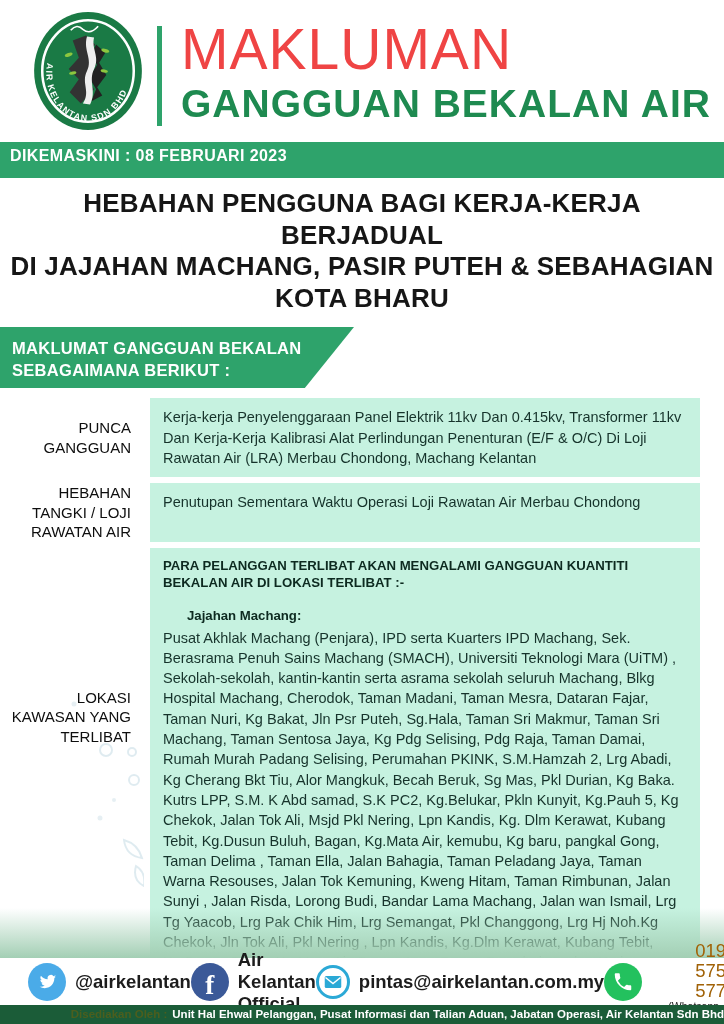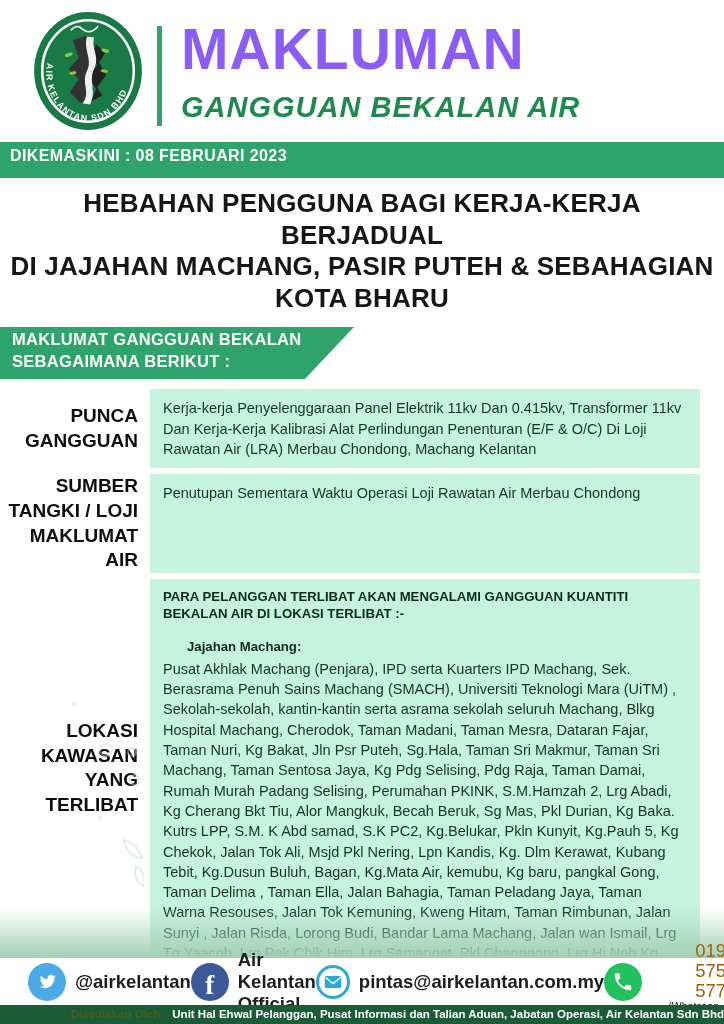--- a/index.html
+++ b/index.html
@@ -4,36 +4,36 @@
 <style>
   * { margin:0; padding:0; box-sizing:border-box; }
   body { background:#888; font-family:"Liberation Sans", sans-serif; }
   .page { width:724px; height:1024px; position:relative; background:#ffffff; overflow:hidden; margin:0 auto; }
 
   
   .header { height:142px; position:relative; background:#fff; }
   .logo { position:absolute; left:32px; top:10px; width:112px; height:122px; }
   .divider { position:absolute; left:157px; top:26px; width:5px; height:100px; background:#2EA36B; }
   .head-text { position:absolute; left:181px; top:20px; }
-  .head-title { font-size:57px; font-weight:bold; color:#8b5cf6; line-height:1.04; letter-spacing:1px; }
-  .head-sub { font-size:29px; font-weight:bold; color:#1E8A50; letter-spacing:1px; margin-top:12px;font-style:italic; }
+  .head-title { font-size:57px; font-weight:normal; color:#ef4444; line-height:1.04; letter-spacing:1px; }
+  .head-sub { font-size:39px; font-weight:bold; color:#1E8A50; letter-spacing:1px; margin-top:3px; }
 
   
   .updated-bar { height:36px; background:#2EA36B; color:#fff; font-weight:bold; font-size:16px; line-height:27px; padding-left:10px; letter-spacing:.4px; }
 
   
   .headline { margin-top:10px; text-align:center; font-weight:bold; font-size:26px; line-height:1.22; color:#161616; letter-spacing:.2px; }
 
   
-  .ribbon { margin-top:12px; width:354px; background:#2EA36B; color:#fff; font-weight:bold; font-size:16.5px; line-height:1.32; padding:2px 0 7px 12px; clip-path:polygon(0 0,100% 0,86% 100%,0 100%); letter-spacing:.3px; }
+  .ribbon { margin-top:12px; width:354px; background:#2EA36B; color:#fff; font-weight:bold; font-size:16.5px; line-height:1.32; padding:11px 0 7px 12px; clip-path:polygon(0 0,100% 0,86% 100%,0 100%); letter-spacing:.3px; }
 
   
   .content { margin-top:10px; }
   .row { display:flex; margin-bottom:6px; }
-  .row-label { width:150px; text-align:right; padding-right:12px; font-weight:bold; font-size:19px; color:#0e0e0e; line-height:1.3; flex:0 0 auto; }
+  .row-label { width:150px; text-align:right; padding-right:19px; font-weight:normal; font-size:15px; color:#0e0e0e; line-height:1.3; flex:0 0 auto; }
   .row .box { flex:1; margin-right:24px; background:#C6F2E0; padding:9px 13px; font-size:14.5px; line-height:1.4; color:#16332B; }
   .row1 .row-label, .row2 .row-label { align-self:center; }
   .row3 .row-label { margin-top:140px; }
   .box3 { font-size:12.8px; line-height:1.27; }
   .box3 .notice { font-weight:bold; font-size:13.2px; color:#0d2a20; line-height:1.3; }
   .box3 .district { font-weight:bold; font-size:13.2px; color:#0d2a20; margin-top:16px;margin-left:24px; }
   .box3 .areas { margin-top:2px; }
 
   
   .droplets { position:absolute; left:14px; top:690px; opacity:.45; }
@@ -97,21 +97,21 @@
     <div>MAKLUMAT GANGGUAN BEKALAN</div>
     <div>SEBAGAIMANA BERIKUT :</div>
   </div>
 
   <div class="content">
     <div class="row row1">
       <div class="row-label">PUNCA GANGGUAN</div>
       <div class="box">Kerja-kerja Penyelenggaraan Panel Elektrik 11kv Dan 0.415kv, Transformer 11kv Dan Kerja-Kerja Kalibrasi Alat Perlindungan Penenturan (E/F &amp; O/C) Di Loji Rawatan Air (LRA) Merbau Chondong, Machang Kelantan</div>
     </div>
     <div class="row row2">
-      <div class="row-label">SUMBER TANGKI / LOJI MAKLUMAT AIR</div>
+      <div class="row-label">HEBAHAN TANGKI / LOJI RAWATAN AIR</div>
       <div class="box">Penutupan Sementara Waktu Operasi Loji Rawatan Air Merbau Chondong</div>
     </div>
     <div class="row row3">
       <div class="row-label">LOKASI KAWASAN YANG TERLIBAT</div>
       <div class="box box3">
         <div class="notice">PARA PELANGGAN TERLIBAT AKAN MENGALAMI GANGGUAN KUANTITI BEKALAN AIR DI LOKASI TERLIBAT :-</div>
         <div class="district">Jajahan Machang:</div>
         <div class="areas">Pusat Akhlak Machang (Penjara), IPD serta Kuarters IPD Machang, Sek. Berasrama Penuh Sains Machang (SMACH), Universiti Teknologi Mara (UiTM) , Sekolah-sekolah, kantin-kantin serta asrama sekolah seluruh Machang, Blkg Hospital Machang, Cherodok, Taman Madani, Taman Mesra, Dataran Fajar, Taman Nuri, Kg Bakat, Jln Psr Puteh, Sg.Hala, Taman Sri Makmur, Taman Sri Machang, Taman Sentosa Jaya, Kg Pdg Selising, Pdg Raja, Taman Damai, Rumah Murah Padang Selising, Perumahan PKINK, S.M.Hamzah 2, Lrg Abadi, Kg Cherang Bkt Tiu, Alor Mangkuk, Becah Beruk, Sg Mas, Pkl  Durian, Kg Baka. Kutrs LPP, S.M. K Abd samad, S.K PC2, Kg.Belukar, Pkln Kunyit, Kg.Pauh 5, Kg Chekok, Jalan Tok Ali, Msjd Pkl Nering, Lpn Kandis, Kg. Dlm Kerawat, Kubang Tebit, Kg.Dusun Buluh, Bagan, Kg.Mata Air, kemubu, Kg baru, pangkal Gong, Taman Delima , Taman Ella, Jalan Bahagia, Taman Peladang Jaya, Taman Warna Resouses, Jalan Tok Kemuning, Kweng Hitam, Taman Rimbunan, Jalan Sunyi , Jalan Risda, Lorong Budi, Bandar Lama Machang, Jalan wan Ismail, Lrg Tg Yaacob, Lrg Pak Chik Him, Lrg Semangat, Pkl Changgong, Lrg Hj Noh.Kg Chekok, Jln Tok Ali, Pkl Nering , Lpn Kandis, Kg.Dlm Kerawat, Kubang Tebit, Kg.Dusun Buluh, Kg.Mata Air, Bagan Atas, Bagan Bawah, kemubu, Kg baru, Pangkal Gong, Belukar, Kg Bandar, Pkl Kiat, Kerawang, Kg Lahar , Kg Kubang Chenok Penakah, Kijal, Kemuning , Pdg Mala, Pak Roman, Kubur Minah, Kg Simpol , Pkl Petai, Chrg Hangus, SK Jambu Lawar, Tmn Air Hijau, Pkl Genor, Kg Pemanok, Bt.31, Kg Pkl Binjai, Kg Raja Panyit, Kg Pek , SM Sri Intan, Kg Pkl Jenerih, Kemucut, Tok Bilal, Kg Baru Murni, Kg Bunut , Pkl Kulim, Rumah Murah Bt.30, Pkl Amin , Pkl Chuit, , Pertok, Kg Jakar, Kg Jakar ,pkl pulai Simpol Belubang, Kubang Katak , Tmn Megah, Kweng Hitam , SMK Machang, Kg Kepas , Tmn Dataran Fajar, Kg Hutan Puteh, Tmn Kuin Jaya, Tmn hutan Kuin, Taman Guru,Kolam Abu, Membunga, Tmn Jaya , Hutan Rebana, Tmn Sri Intan , S.M.K Machang, Tmn Riong , Bt25, Tmn Sri Mentara, Sinar Bateri, Tmn Kota Sri Aman, Taman Hidayat, Jalan Kubur,</div>
       </div>
     </div>

